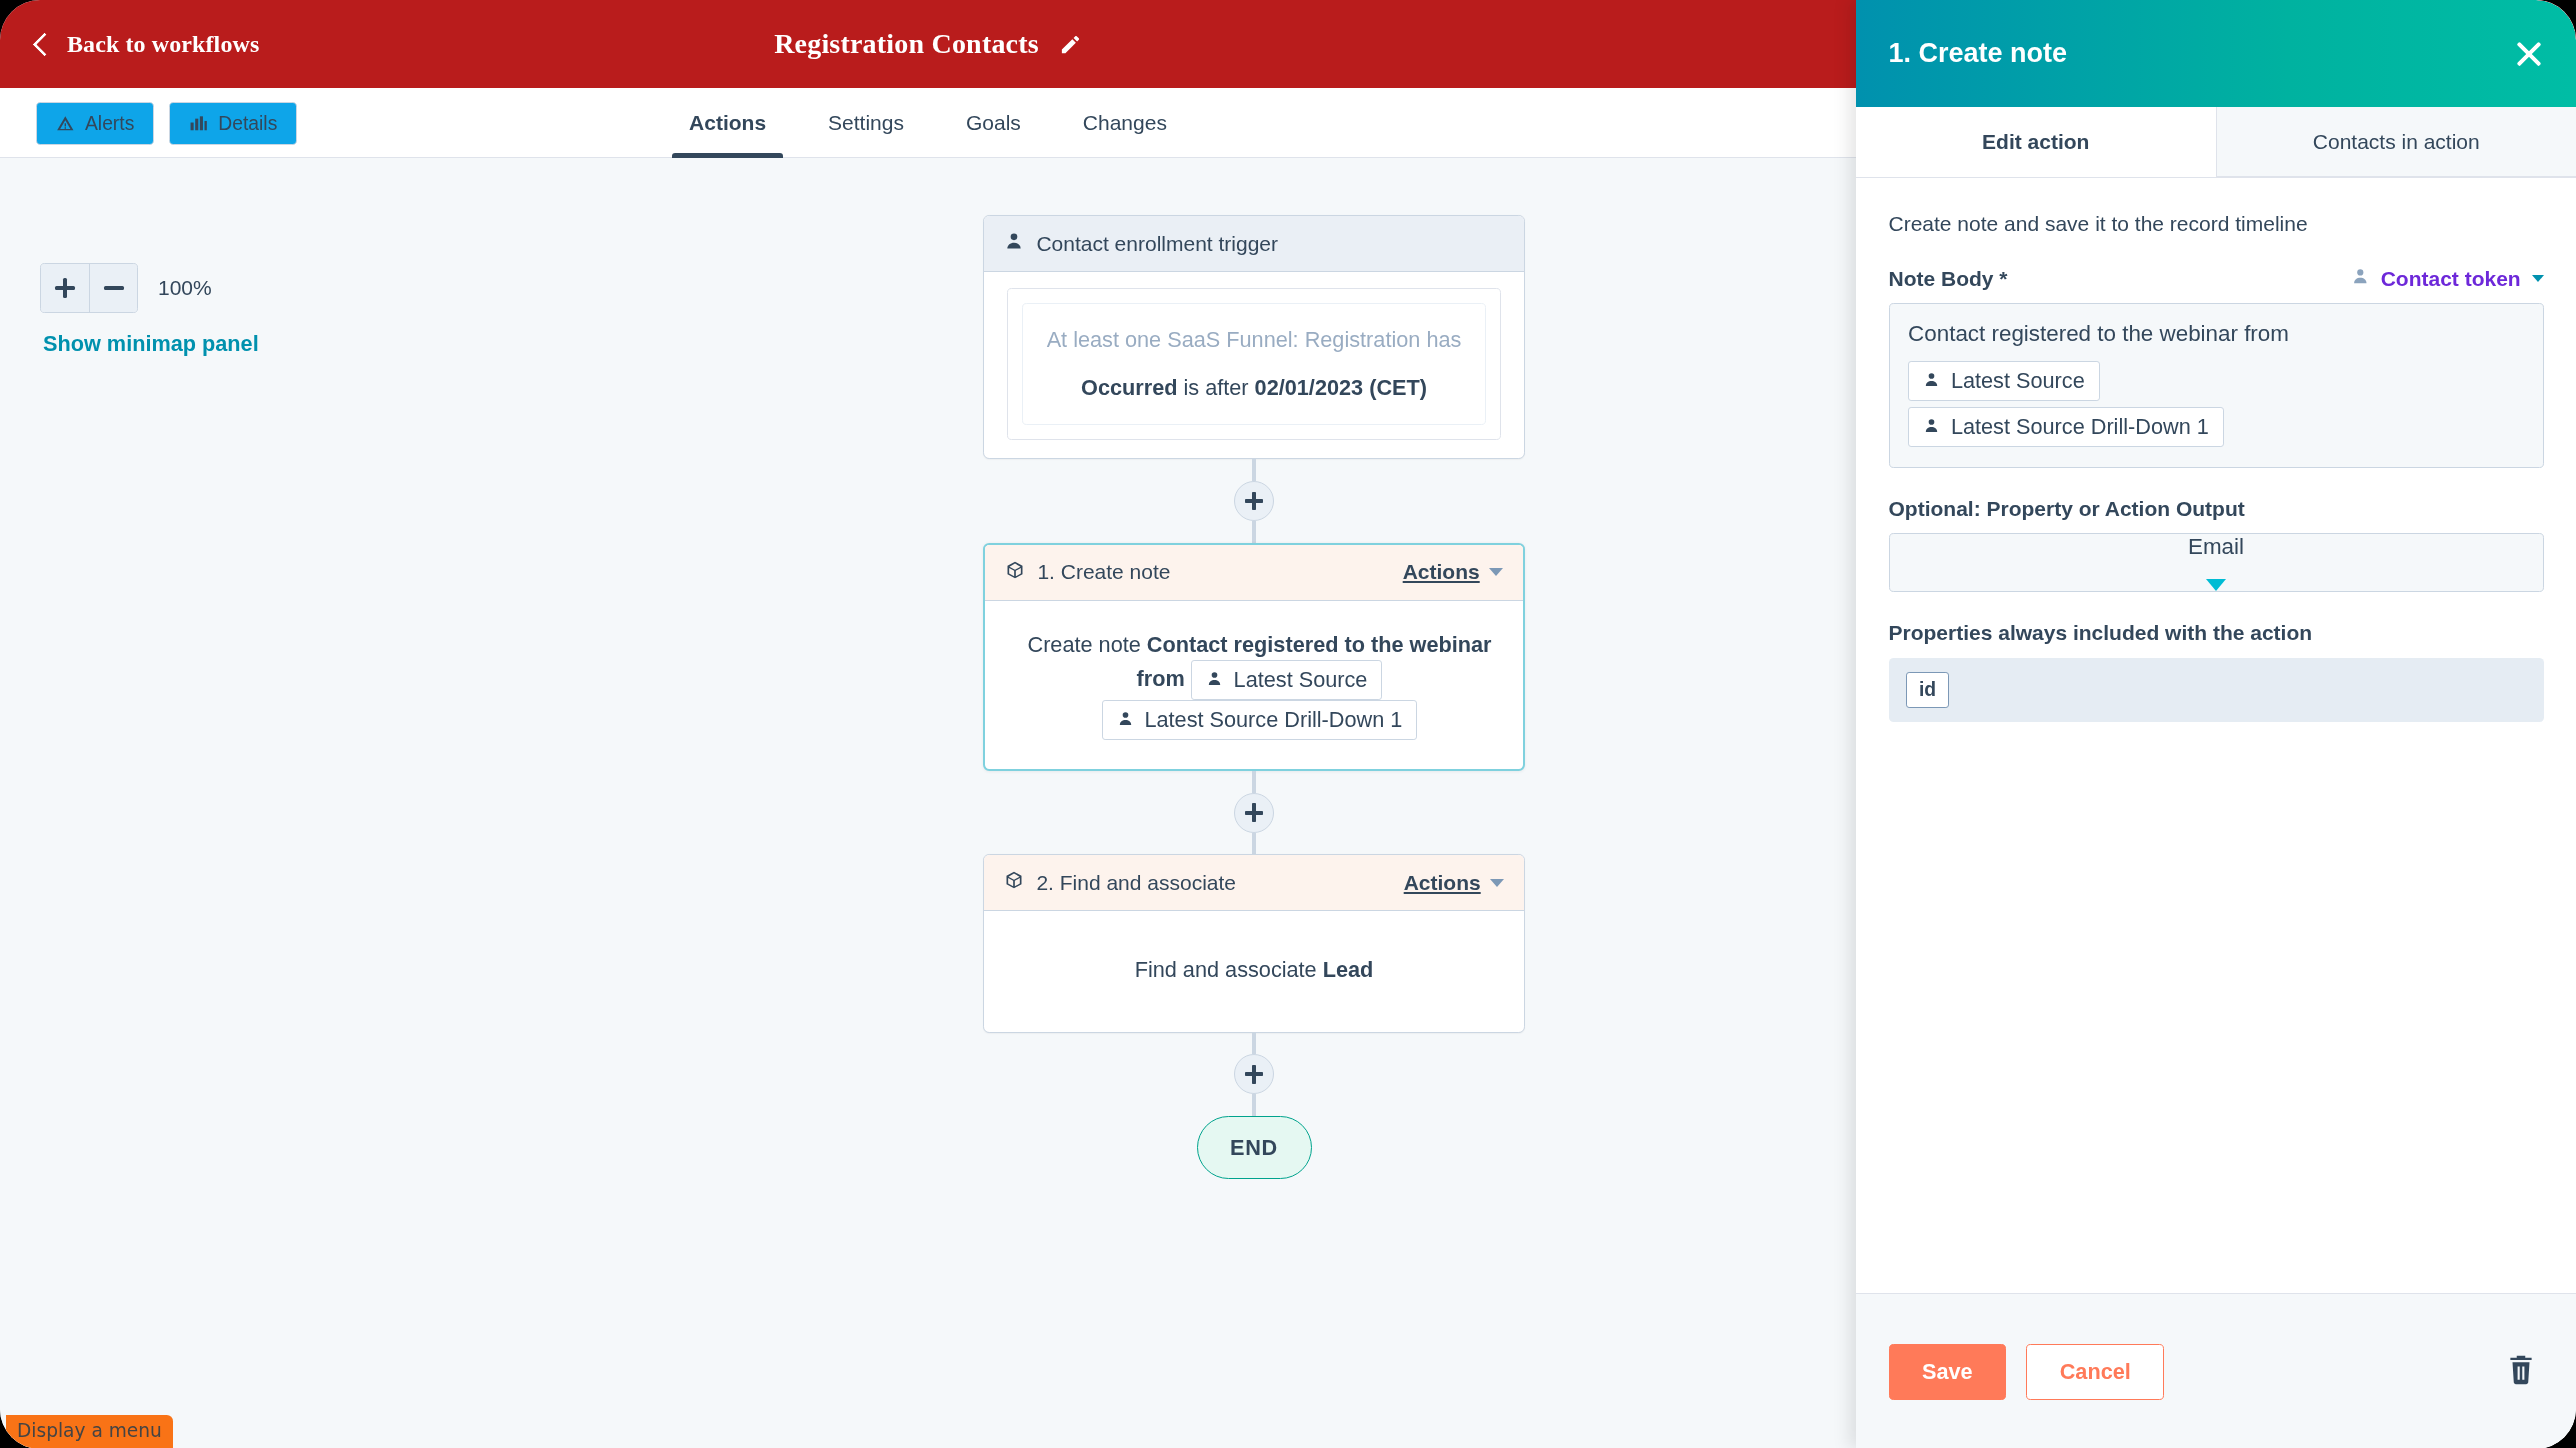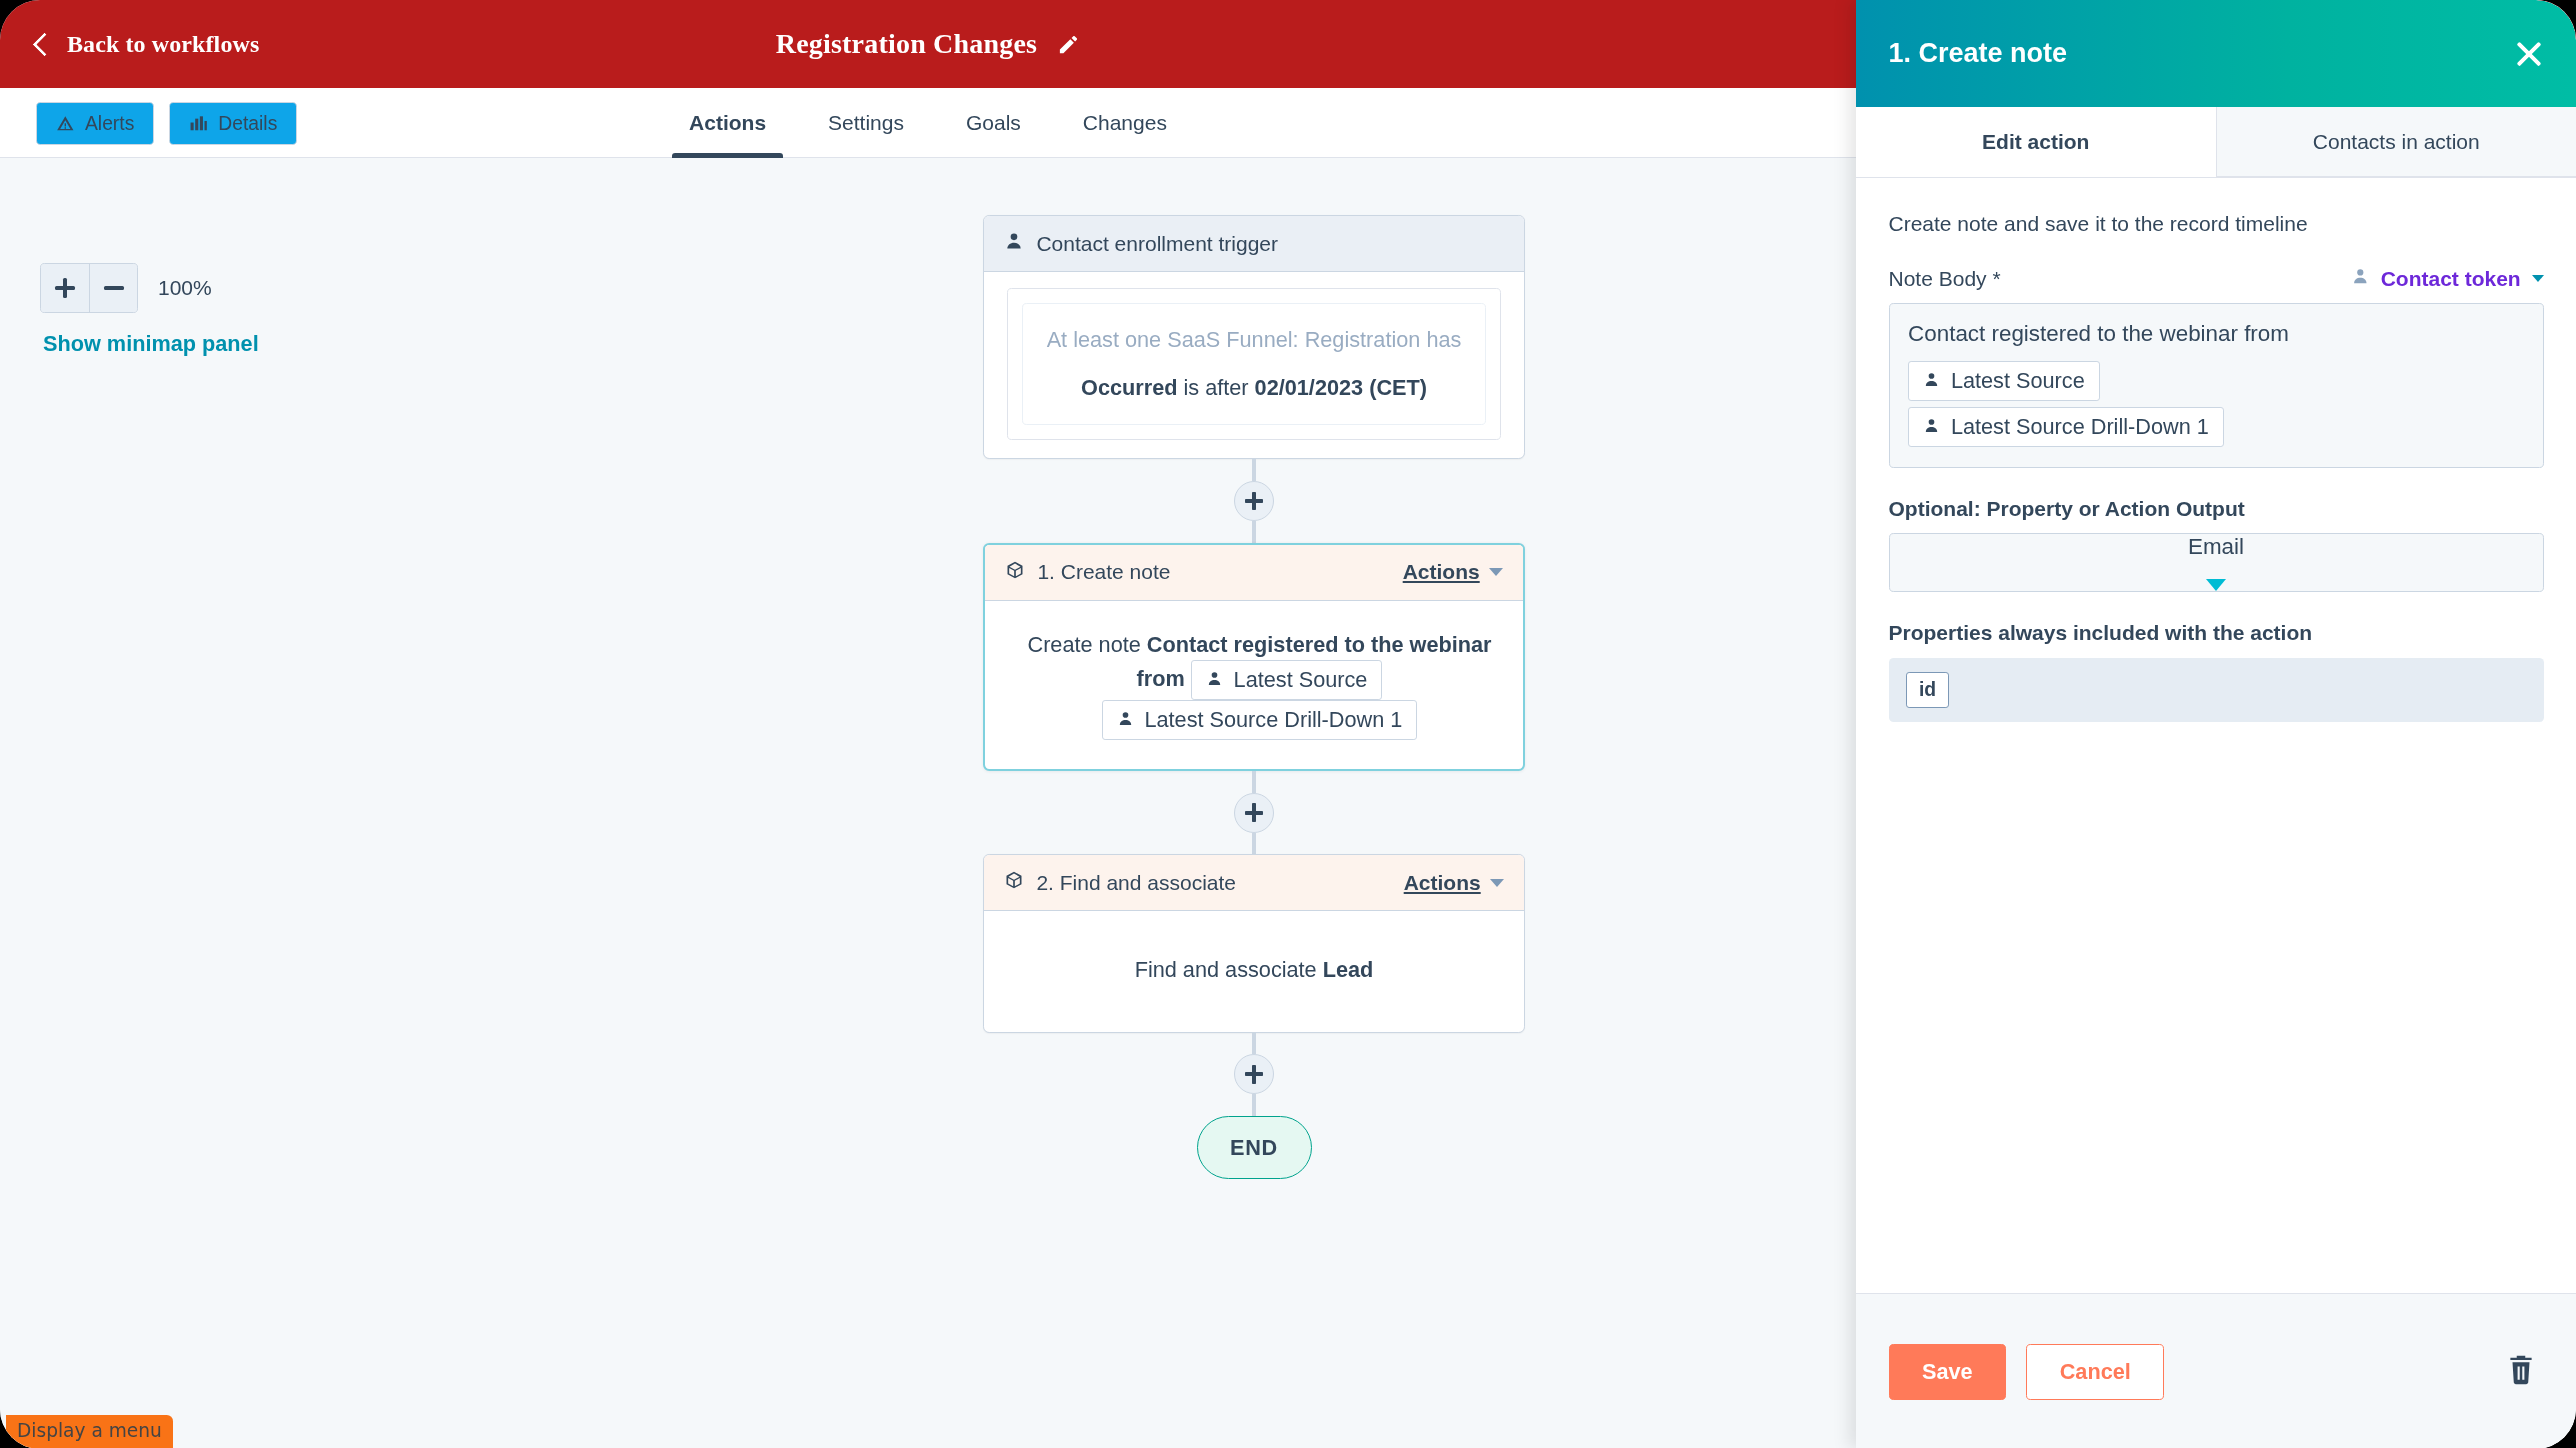--- a/index.html
+++ b/index.html
@@ -428,21 +428,21 @@
     color: #33475b;
     margin-bottom: 31px;
   }
   .field-row {
     display: flex;
     align-items: center;
     margin-bottom: 12.4px;
   }
   .field-label {
     font-size: 21px;
-    font-weight: normal;
+    font-weight: bold;
     color: #33475b;
   }
   .field-row .spacer { flex: 1; }
   .token-link {
     display: flex;
     align-items: center;
     gap: 10.8px;
     color: #6d28d9;
     font-size: 21px;
     font-weight: bold;
@@ -569,21 +569,21 @@
 <body>
 
 <div id="app">
 
   <div class="topbar">
     <div class="back-link">
       <span class="chevron-left"></span>
       <span class="back-label">Back to workflows</span>
     </div>
     <div class="topbar-center">
-      <span class="wf-title">Registration Changes</span>
+      <span class="wf-title">Registration Contacts</span>
       <span class="pencil-icon">
         <svg width="23" height="23" viewBox="0 0 24 24">
             <path d="M3 17.3V21h3.7L17.6 10.1l-3.7-3.7L3 17.3zM20.7 7c.4-.4.4-1 0-1.4l-2.3-2.3c-.4-.4-1-.4-1.4 0l-1.8 1.8 3.7 3.7L20.7 7z" fill="#ffffff"></path>
           </svg>
       </span>
     </div>
   </div>
 
   <div class="subbar">
     <div class="tool-btns">

